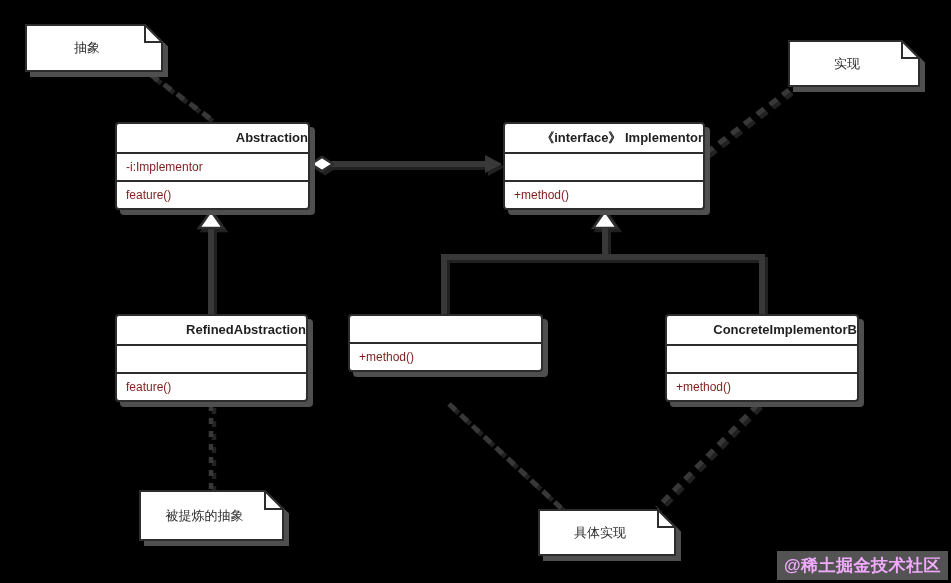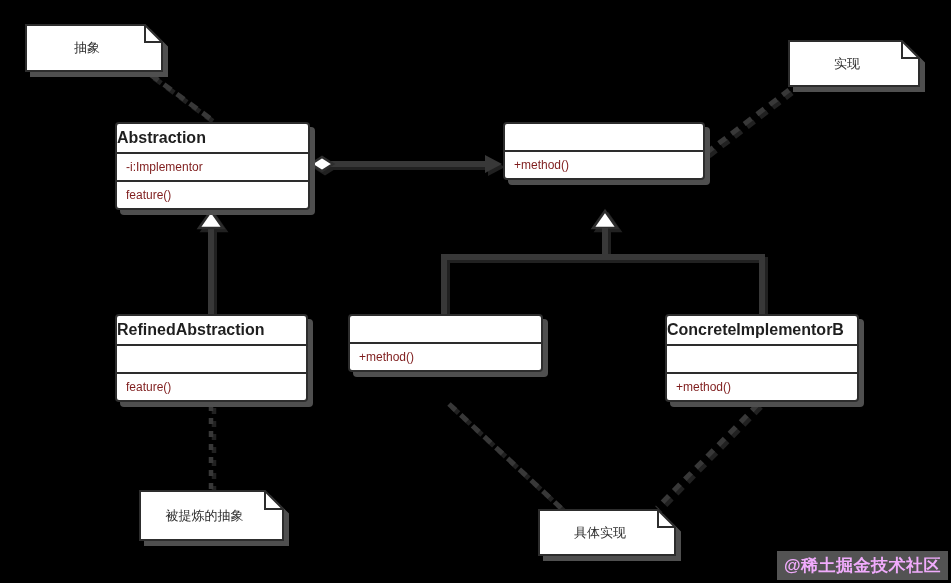--- a/index.html
+++ b/index.html
@@ -26,23 +26,23 @@
     position: absolute;
     background: #ffffff;
     border: 2px solid #2d2d2d;
     border-radius: 4px;
     box-shadow: 5px 5px 0 #4f4f4f;
     box-sizing: border-box;
   }
   .uml-title {
     height: 28px;
     line-height: 28px;
-    text-align: left;
+    text-align: right;
     font-weight: bold;
-    font-size: 16px;
+    font-size: 13px;
     color: #1f1f1f;
     border-bottom: 2px solid #2d2d2d;
     white-space: nowrap;
     overflow: hidden;
   }
   .uml-attrs, .uml-methods {
     height: 26px;
     line-height: 26px;
     padding: 0 9px;
     font-size: 12px;
@@ -139,20 +139,21 @@
     <span class="note-text">实现</span>
   </div>
 
   <div class="uml-class" style="left:115px; top:122px; width:195px;">
     <div class="uml-title">Abstraction</div>
     <div class="uml-attrs">-i:Implementor</div>
     <div class="uml-methods">feature()</div>
   </div>
 
   <div class="uml-class" style="left:503px; top:122px; width:202px;">
+    <div class="uml-title">《interface》 Implementor</div>
     <div class="uml-attrs"></div>
     <div class="uml-methods">+method()</div>
   </div>
 
   <div class="uml-class" style="left:115px; top:314px; width:193px;">
     <div class="uml-title">RefinedAbstraction</div>
     <div class="uml-attrs"></div>
     <div class="uml-methods">feature()</div>
   </div>
 

